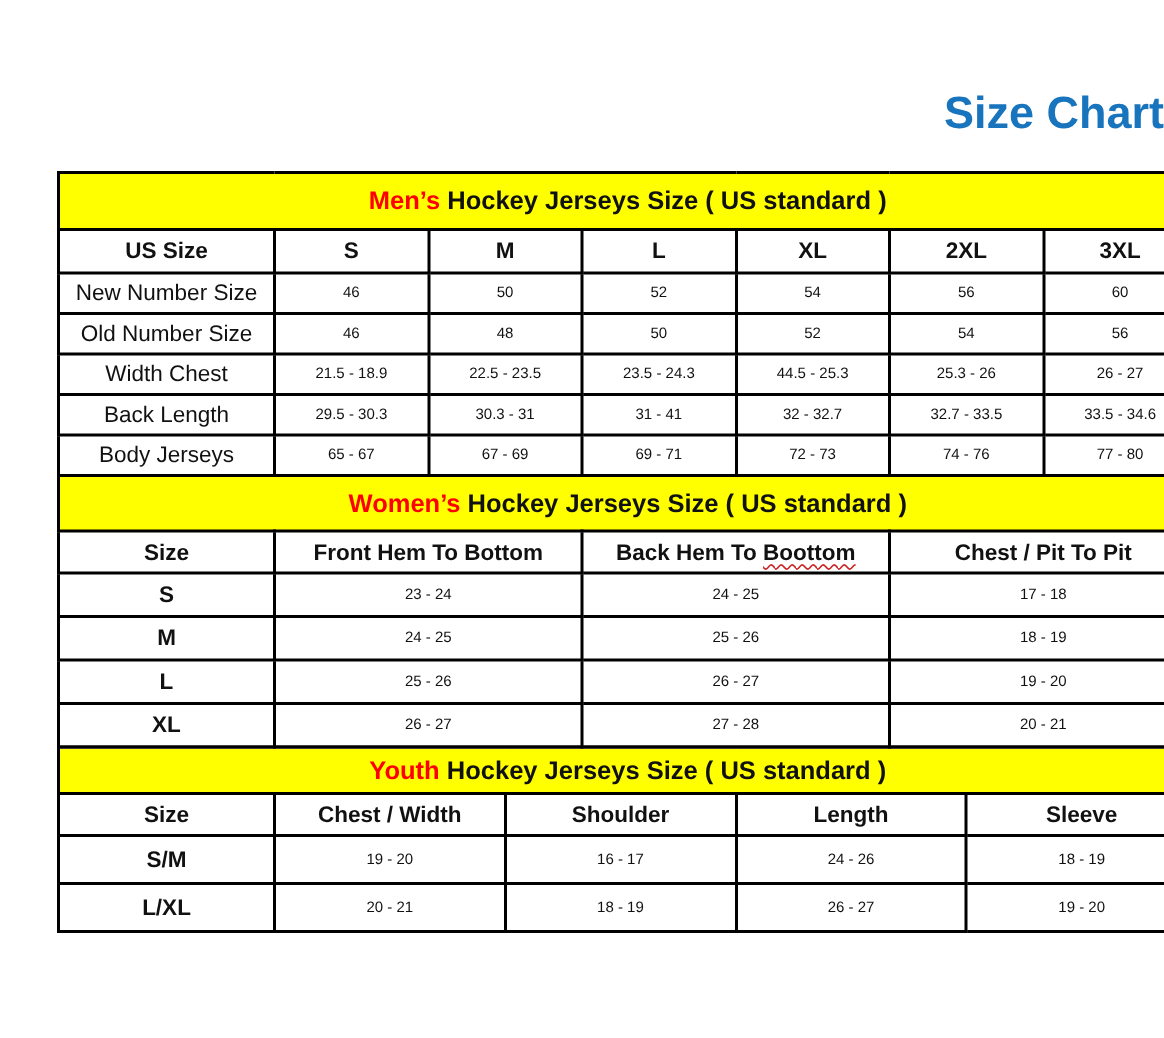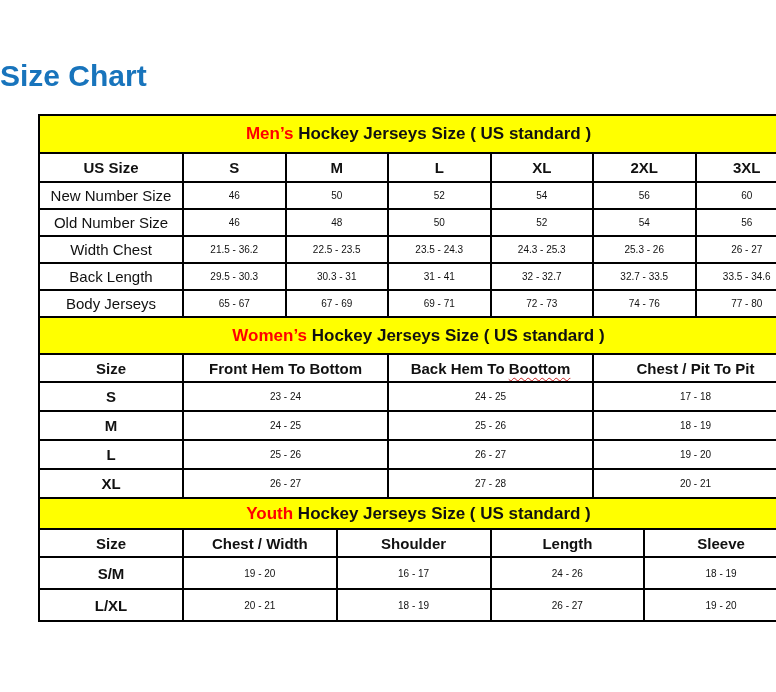--- a/index.html
+++ b/index.html
@@ -6,21 +6,21 @@
   html, body {
     margin: 0; padding: 0;
     width: 776px; height: 692px;
     background: #ffffff;
     font-family: "Liberation Sans", sans-serif;
     overflow: hidden;
   }
   .page { padding-top: 58px; }
   .page-title {
     margin: 0 0 20px 0;
-    text-align: left;
+    text-align: right;
     color: #1874BC;
     font-size: 30px;
     font-weight: 700;
     line-height: 1.2;
   }
   .tables { width: 698px; margin-left: 38px; }
   table {
     border-collapse: collapse;
     table-layout: fixed;
     width: 761px;
@@ -111,24 +111,24 @@
         <td class="rowlabel">Old Number Size</td>
         <td class="val">46</td>
         <td class="val">48</td>
         <td class="val">50</td>
         <td class="val">52</td>
         <td class="val">54</td>
         <td class="val">56</td>
       </tr>
       <tr class="data-row">
         <td class="rowlabel">Width Chest</td>
-        <td class="val">21.5 - 36.2</td>
+        <td class="val">21.5 - 18.9</td>
         <td class="val">22.5 - 23.5</td>
         <td class="val">23.5 - 24.3</td>
-        <td class="val">24.3 - 25.3</td>
+        <td class="val">44.5 - 25.3</td>
         <td class="val">25.3 - 26</td>
         <td class="val">26 - 27</td>
       </tr>
       <tr class="data-row">
         <td class="rowlabel">Back Length</td>
         <td class="val">29.5 - 30.3</td>
         <td class="val">30.3 - 31</td>
         <td class="val">31 - 41</td>
         <td class="val">32 - 32.7</td>
         <td class="val">32.7 - 33.5</td>

